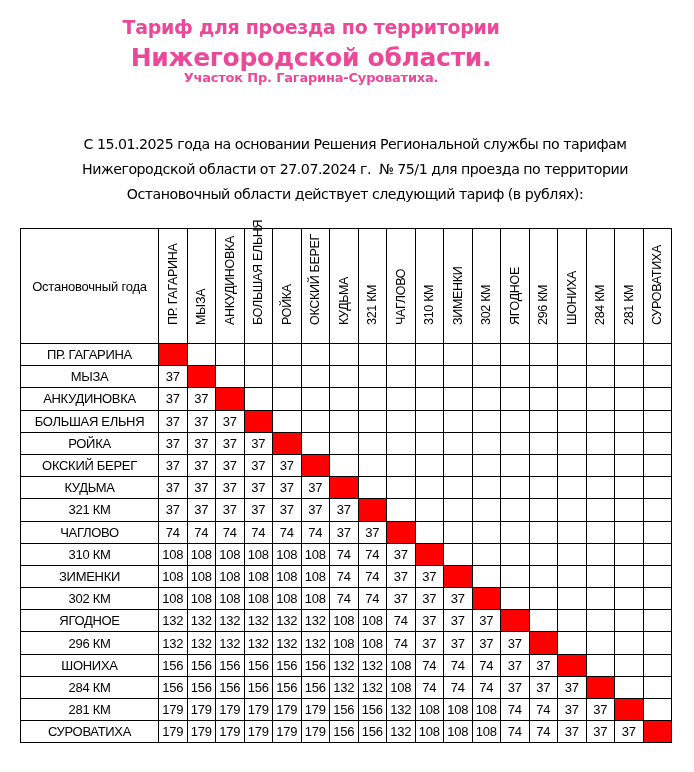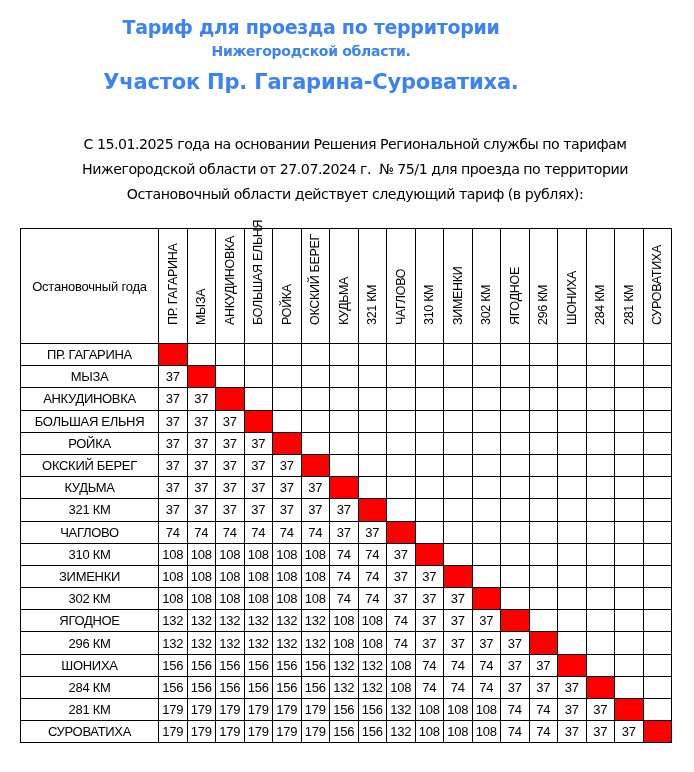--- a/index.html
+++ b/index.html
@@ -1,20 +1,20 @@
 <!DOCTYPE html>
 <html><head>
 <meta charset="utf-8">
 <style>
   html, body { margin: 0; padding: 0; background: #ffffff; }
   body { width: 694px; height: 772px; position: relative; overflow: hidden; font-family: "Liberation Sans", sans-serif; color: #000; }
-  .title { position: absolute; left: 0; width: 622px; text-align: center; font-family: "DejaVu Sans", sans-serif; font-weight: bold; color: #3b82f6; }
+  .title { position: absolute; left: 0; width: 622px; text-align: center; font-family: "DejaVu Sans", sans-serif; font-weight: bold; color: #ec4899; }
   .t1 { top: 16px; font-size: 19px; letter-spacing: -0.3px; }
-  .t2 { top: 43px; font-size: 14px; letter-spacing: -0.3px; }
-  .t3 { top: 70px; font-size: 21px; letter-spacing: -0.2px; }
+  .t2 { top: 43px; font-size: 25px; letter-spacing: -0.3px; }
+  .t3 { top: 70px; font-size: 13px; letter-spacing: -0.2px; }
   .intro { position: absolute; left: 0; width: 694px; text-align: center; font-family: "DejaVu Sans", sans-serif; font-size: 14.2px; letter-spacing: -0.5px; line-height: 25px; top: 132px; margin-left: 8px; }
   .intro div { white-space: pre; }
   table.fares { position: absolute; left: 20px; top: 228px; border-collapse: collapse; table-layout: fixed; }
   table.fares td, table.fares th { border: 1.5px solid #000; padding: 0; font-weight: normal; font-size: 13px; text-align: center; vertical-align: middle; }
   th.corner { width: 137px; height: 114px; font-size: 13.5px; letter-spacing: -0.2px; text-align: left; padding-left: 3px; }
   th.colhead { width: 27.5px; height: 114px; position: relative; }
   th.colhead span { position: absolute; left: 50%; bottom: 4px; transform-origin: 0 0; transform: rotate(-90deg) translate(0, -50%); white-space: nowrap; font-size: 12.5px; letter-spacing: -0.3px; }
   td.rowhead { height: 21.2px; font-size: 12.5px; letter-spacing: -0.3px; }
   td.cell { font-size: 12.5px; letter-spacing: -0.3px; }
   td.diag { background: #ff0000; }

